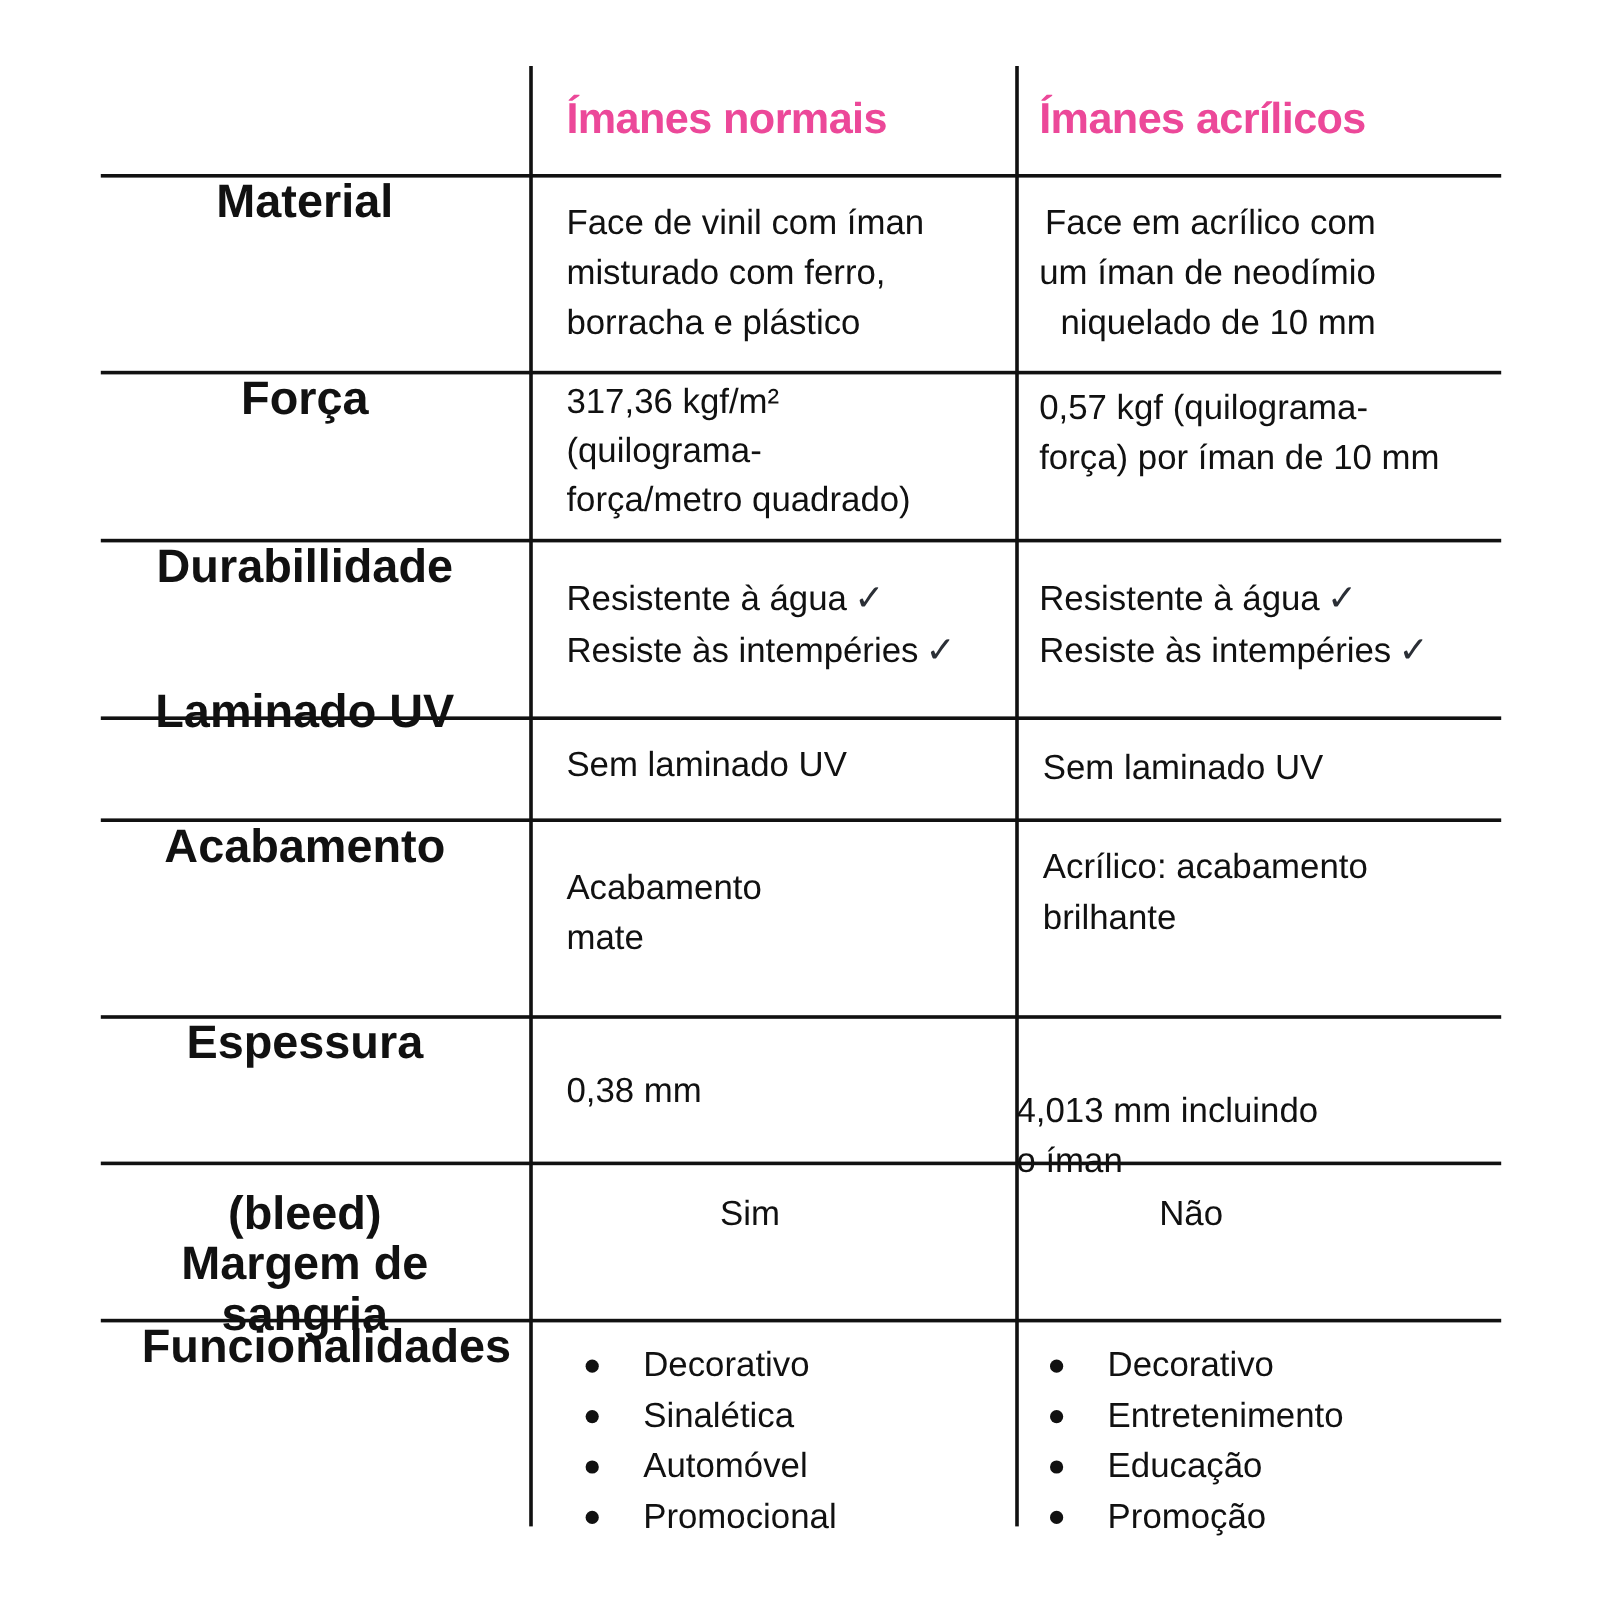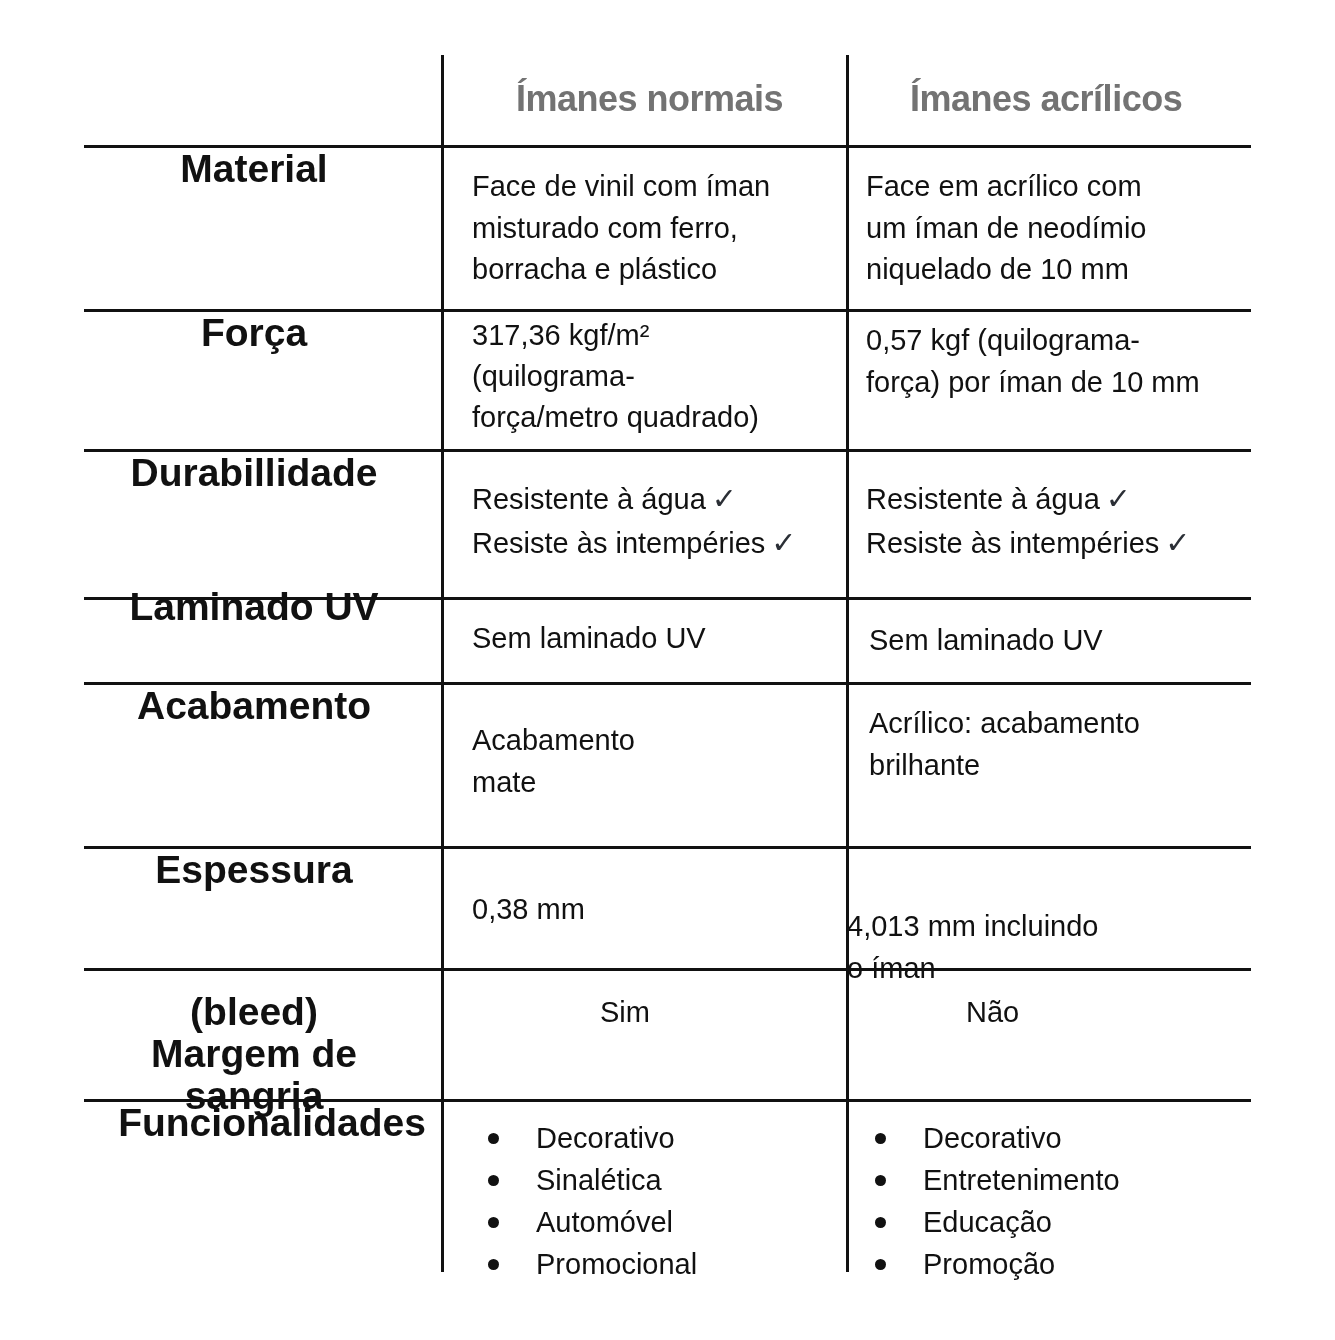--- a/index.html
+++ b/index.html
@@ -1,21 +1,21 @@
 <!DOCTYPE html>
 <html><head>
 <meta charset="utf-8">
 <style>
   html, body { margin: 0; padding: 0; background: #ffffff; }
   body { width: 1335px; height: 1340px; position: relative; overflow: hidden;
          font-family: "Liberation Sans", "DejaVu Sans", sans-serif; color: #111111; }
   .vline { position: absolute; width: 3px; background: #111111; top: 55px; height: 1217px; }
   .hline { position: absolute; height: 3px; background: #111111; left: 84px; width: 1167px; }
-  .hdr { position: absolute; top: 78px; font-size: 36px; font-weight: bold; color: #737373;
-         font-family: "Liberation Sans", sans-serif; letter-spacing: -0.5px; margin-left: 44px; }
+  .hdr { position: absolute; top: 78px; font-size: 36px; font-weight: bold; color: #ec4899;
+         font-family: "Liberation Sans", sans-serif; letter-spacing: -0.5px; }
   .label { position: absolute; left: 84px; width: 340px; text-align: center;
            font-size: 39px; font-weight: bold; line-height: 42px; display: flex;
            align-items: center; justify-content: flex-start; flex-direction: column; }
   .cell { position: absolute; font-size: 29px; line-height: 41.5px; white-space: nowrap; }
   .cell div { white-space: nowrap; }
   .check { display: inline-block; color: #2b2f36; font-weight: bold; margin-left: 6px; font-size: 30px; }
   ul.bullets { list-style: none; margin: 12px; padding: 0; }
   ul.bullets li { position: relative; padding-left: 52px; line-height: 42px; }
   ul.bullets li .dot { position: absolute; left: 4px; top: 16px; width: 11px; height: 11px;
                        border-radius: 50%; background: #111111; }
@@ -39,21 +39,21 @@
 <div class="hdr" style="left:866px;">Ímanes acrílicos</div>
 
 <div class="label" style="top:148px;height:161px;">
   <div>Material</div>
 </div>
 <div class="cell" style="left:472px;top:166px;">
   <div>Face de vinil com íman</div>
   <div>misturado com ferro,</div>
   <div>borracha e plástico</div>
 </div>
-<div class="cell" style="left:866px;top:166px;">
+<div class="cell" style="left:866px;top:166px;text-align:right;">
   <div>Face em acrílico com</div>
   <div>um íman de neodímio</div>
   <div>niquelado de 10 mm</div>
 </div>
 
 <div class="label" style="top:312px;height:123px;">
   <div>Força</div>
 </div>
 <div class="cell" style="left:472px;top:315px;line-height:41px;">
   <div>317,36 kgf/m²</div>
@@ -70,21 +70,21 @@
 </div>
 <div class="cell" style="left:472px;top:477px;line-height:43px;">
   <div><span>Resistente à água</span><span class="check">✓</span></div>
   <div><span>Resiste às intempéries</span><span class="check">✓</span></div>
 </div>
 <div class="cell" style="left:866px;top:477px;line-height:43px;">
   <div><span>Resistente à água</span><span class="check">✓</span></div>
   <div><span>Resiste às intempéries</span><span class="check">✓</span></div>
 </div>
 
-<div class="label" style="top:586px;height:74px;">
+<div class="label" style="top:573px;height:74px;">
   <div>Laminado UV</div>
 </div>
 <div class="cell" style="left:472px;top:618px;">
   <div>Sem laminado UV</div>
 </div>
 <div class="cell" style="left:869px;top:620px;">
   <div>Sem laminado UV</div>
 </div>
 
 <div class="label" style="top:685px;height:161px;">

